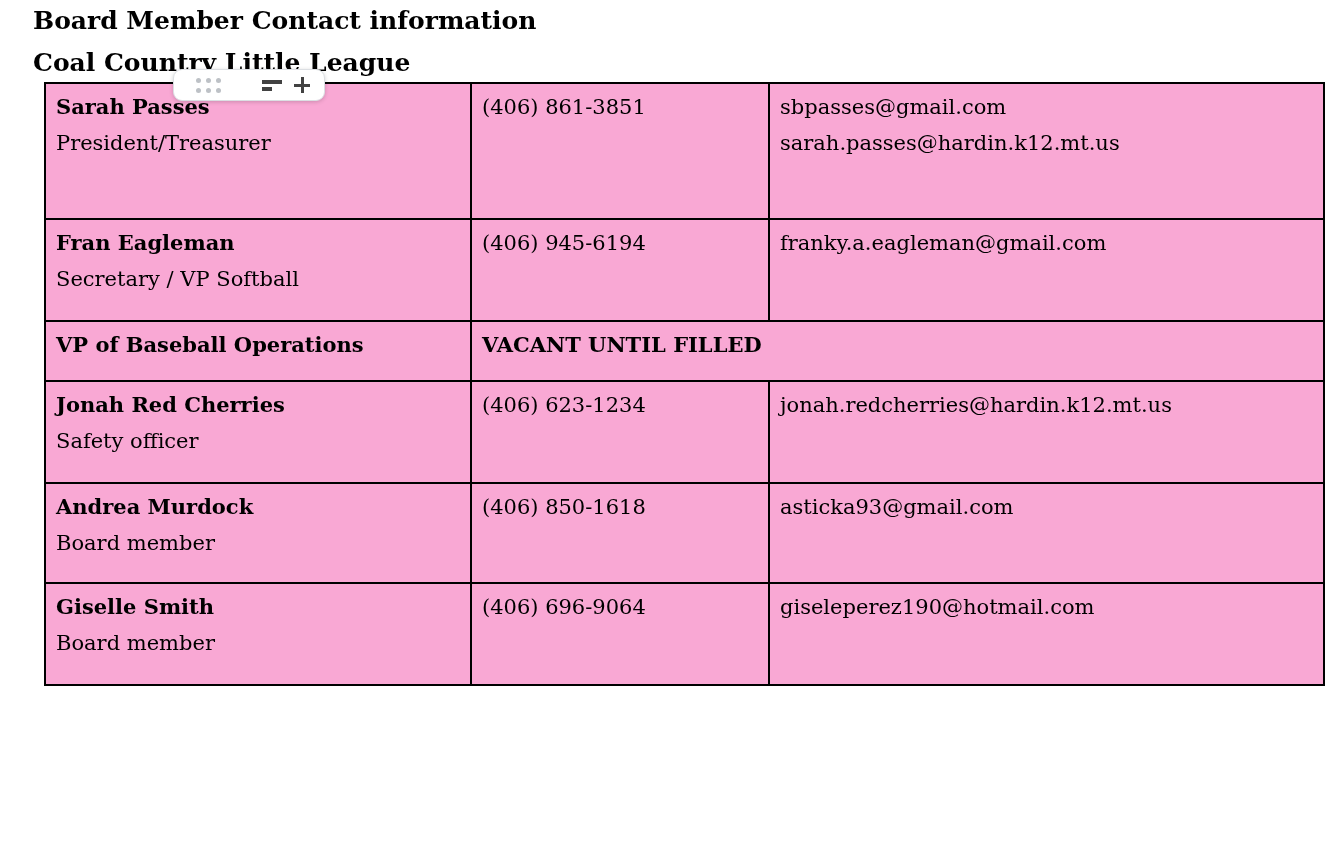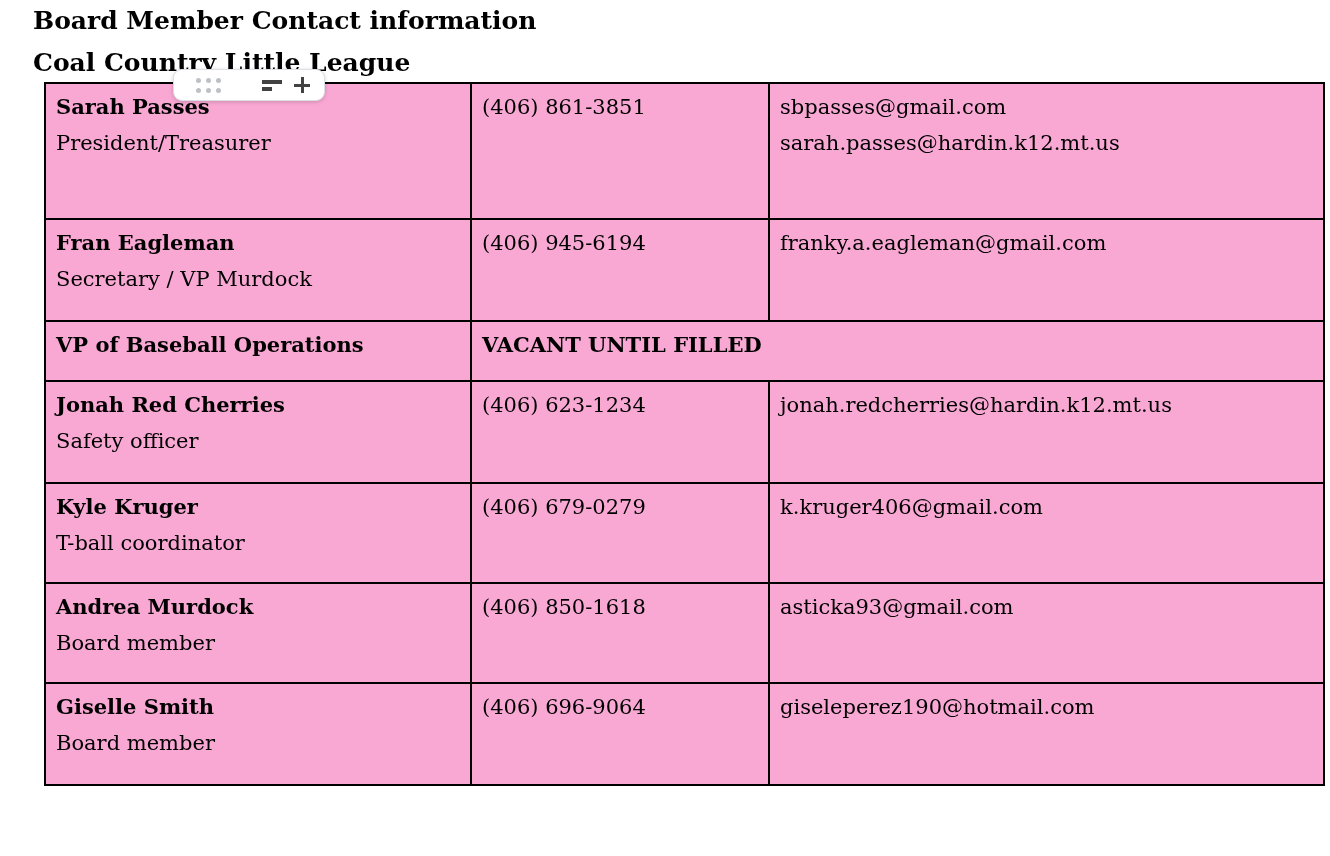--- a/index.html
+++ b/index.html
@@ -145,21 +145,21 @@
         </td>
         <td>
           <div>sbpasses@gmail.com</div>
           <div>sarah.passes@hardin.k12.mt.us</div>
         </td>
       </tr>
 
       <tr class="h102">
         <td>
           <div class="bold">Fran Eagleman</div>
-          <div>Secretary / VP Murdock</div>
+          <div>Secretary / VP Softball</div>
         </td>
         <td>
           <div>(406) 945-6194</div>
         </td>
         <td>
           <div>franky.a.eagleman@gmail.com</div>
         </td>
       </tr>
 
       <tr class="h60">
@@ -177,32 +177,20 @@
           <div>Safety officer</div>
         </td>
         <td>
           <div>(406) 623-1234</div>
         </td>
         <td>
           <div>jonah.redcherries@hardin.k12.mt.us</div>
         </td>
       </tr>
 
-      <tr class="h100">
-        <td>
-          <div class="bold">Kyle Kruger</div>
-          <div>T-ball coordinator</div>
-        </td>
-        <td>
-          <div>(406) 679-0279</div>
-        </td>
-        <td>
-          <div>k.kruger406@gmail.com</div>
-        </td>
-      </tr>
 
       <tr class="h100">
         <td>
           <div class="bold">Andrea Murdock</div>
           <div>Board member</div>
         </td>
         <td>
           <div>(406) 850-1618</div>
         </td>
         <td>

